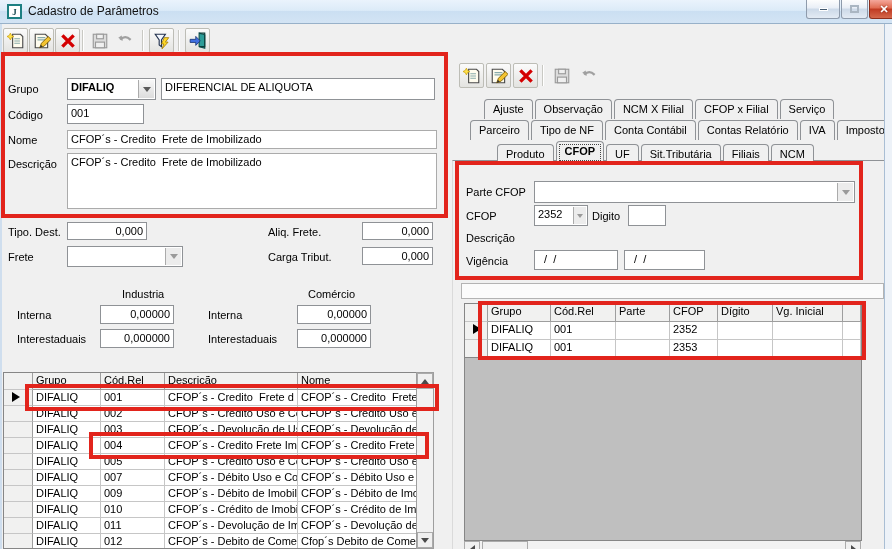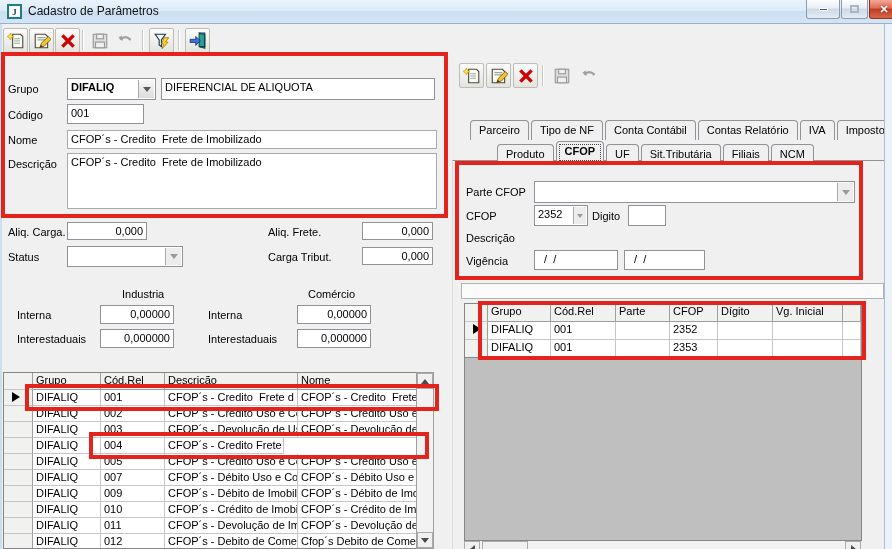--- a/index.html
+++ b/index.html
@@ -161,26 +161,26 @@
 
   <div class="lbl" style="left:8px; top:109px;">Código</div>
   <div class="fld" style="left:67px; top:104px; width:77px; height:20px;">001</div>
 
   <div class="lbl" style="left:8px; top:134px;">Nome</div>
   <div class="fld flat" style="left:67px; top:130px; width:370px; height:19px;">CFOP´s - Credito  Frete de Imobilizado</div>
 
   <div class="lbl" style="left:8px; top:158px;">Descrição</div>
   <div class="fld flat" style="left:67px; top:153px; width:370px; height:56px;">CFOP´s - Credito  Frete de Imobilizado</div>
 
-  <div class="lbl" style="left:8px; top:226px;">Aliq. Carga.</div>
+  <div class="lbl" style="left:8px; top:226px;">Tipo. Dest.</div>
   <div class="fld num" style="left:67px; top:222px; width:80px; height:18px;">0,000</div>
   <div class="lbl" style="left:268px; top:226px;">Aliq. Frete.</div>
   <div class="fld num" style="left:362px; top:222px; width:71px; height:18px;">0,000</div>
 
-  <div class="lbl" style="left:8px; top:251px;">Status</div>
+  <div class="lbl" style="left:8px; top:251px;">Frete</div>
   <div class="fld" style="left:67px; top:246px; width:116px; height:21px;"><span></span>
     <span class="combo-btn gray"><span class="arr-down" style="border-top-color:#9a9a9a;"></span></span>
   </div>
   <div class="lbl" style="left:268px; top:251px;">Carga Tribut.</div>
   <div class="fld num" style="left:362px; top:247px; width:71px; height:18px;">0,000</div>
 
   <div class="lbl" style="left:122px; top:288px;">Industria</div>
   <div class="lbl" style="left:308px; top:288px;">Comércio</div>
   <div class="lbl" style="left:17px; top:309px;">Interna</div>
   <div class="fld num" style="left:100px; top:305px; width:74px; height:19px;">0,00000</div>
@@ -217,20 +217,21 @@
         <span class="g-sel" style="width: 29px;"></span>
         <span class="g-cell" style="width: 68px;">DIFALIQ</span>
         <span class="g-cell" style="width: 64px;">003</span>
         <span class="g-cell" style="width: 133px;">CFOP´s - Devolução de Us</span>
         <span class="g-cell" style="width: 119px;">CFOP´s - Devolução de</span>
       </div>
       <div class="g-row" style="height: 16px;">
         <span class="g-sel" style="width: 29px;"></span>
         <span class="g-cell" style="width: 68px;">DIFALIQ</span>
         <span class="g-cell" style="width: 64px;">004</span>
+        <span class="g-cell" style="width: 133px;">CFOP´s - Credito Frete Im</span>
         <span class="g-cell" style="width: 119px;">CFOP´s - Credito Frete I</span>
       </div>
       <div class="g-row" style="height: 16px;">
         <span class="g-sel" style="width: 29px;"></span>
         <span class="g-cell" style="width: 68px;">DIFALIQ</span>
         <span class="g-cell" style="width: 64px;">005</span>
         <span class="g-cell" style="width: 133px;">CFOP´s - Credito Uso e Cc</span>
         <span class="g-cell" style="width: 119px;">CFOP´s - Credito Uso e</span>
       </div>
       <div class="g-row" style="height: 16px;">
@@ -306,20 +307,27 @@
         <rect x="4" y="9" width="8" height="5" fill="#f0f0f0" stroke="#9a9a9a"></rect>
       </svg>
   </div>
   <div class="tbtn" style="left:576px; top:63px;">
     <svg width="18" height="18" viewBox="0 0 16 16">
         <path d="M4 7 q4 -5 9 0" fill="none" stroke="#a0a0a0" stroke-width="2"></path>
         <path d="M2 5 l4 3 -1 -5 z" fill="#a0a0a0"></path>
       </svg>
   </div>
 
+  <div class="tabrow" style="left:484px; top:99px;">
+    <span class="tab">Ajuste</span>
+    <span class="tab">Observação</span>
+    <span class="tab">NCM X Filial</span>
+    <span class="tab">CFOP x Filial</span>
+    <span class="tab">Serviço</span>
+  </div>
   <div class="tabrow" style="left:470px; top:120px;">
     <span class="tab">Parceiro</span>
     <span class="tab">Tipo de NF</span>
     <span class="tab">Conta Contábil</span>
     <span class="tab">Contas Relatório</span>
     <span class="tab">IVA</span>
     <span class="tab">Imposto</span>
   </div>
   <div class="tabrow" style="left:457px; top:141px; z-index:6;padding-left:40px;">
     <span class="tab">Produto</span>

